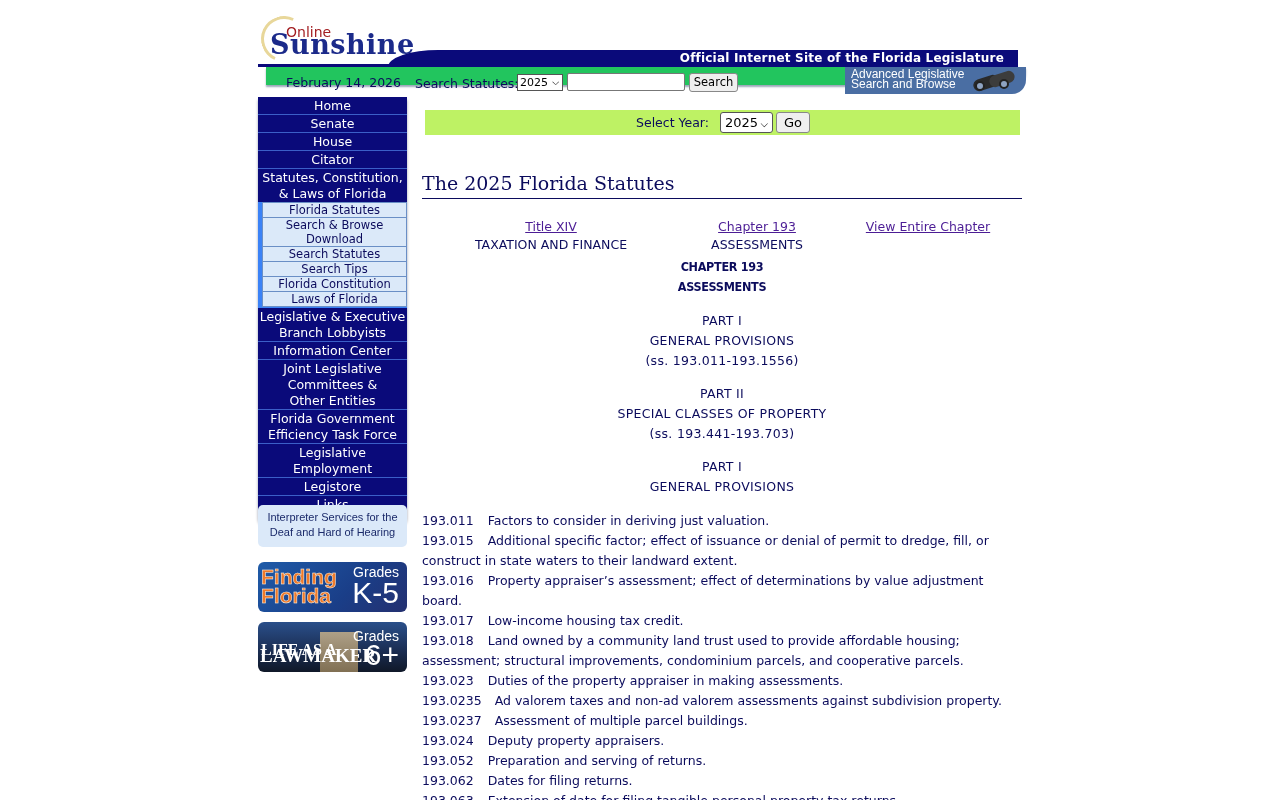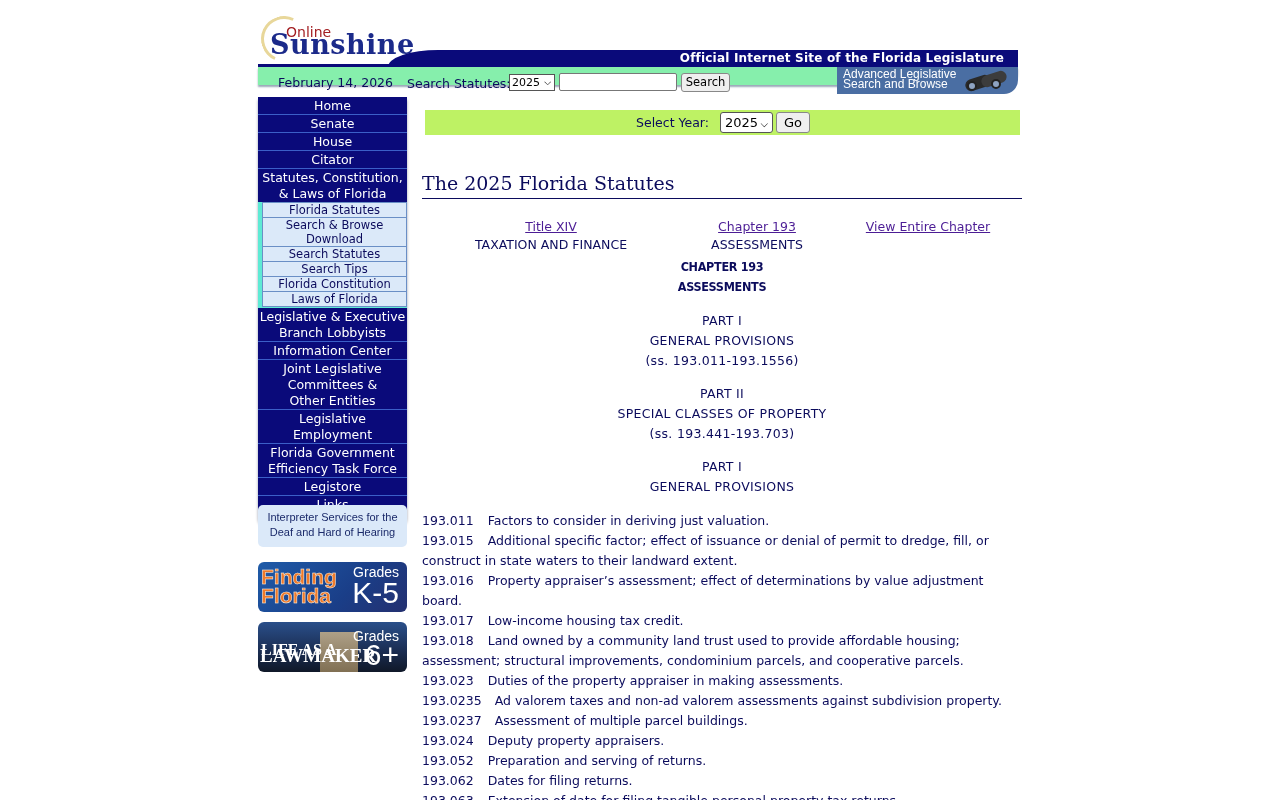--- a/index.html
+++ b/index.html
@@ -13,21 +13,21 @@
     border: 3px solid #e8d79a; border-right-color: transparent; border-bottom-color: transparent; transform: rotate(-20deg); }
   .logo-online { position: absolute; left: 28px; top: 12px; font-family: "DejaVu Sans", sans-serif; font-size: 14px; color: #a31e22; letter-spacing: 0; }
   .logo-sunshine { position: absolute; left: 12px; top: 17px; font-family: "DejaVu Serif", serif; font-weight: bold; font-size: 27px; color: #1b2a8a; letter-spacing: 0.5px; }
 
   .banner { position: absolute; left: 0; top: 38px; width: 760px; height: 17px; }
   .banner-curve { position: absolute; left: 130px; top: 0; width: 160px; height: 17px; background: #0a0a7a; border-top-left-radius: 100px 34px; }
   .banner-bar { position: absolute; left: 200px; top: 0; width: 560px; height: 17px; background: #0a0a7a; }
   .banner-left-strip { position: absolute; left: 0; top: 14px; width: 150px; height: 3px; background: #0a0a7a; }
   .banner-text { position: absolute; right: 14px; top: 1px; color: #ffffff; font-size: 12px; font-weight: bold; letter-spacing: 0.2px; }
 
-  .searchbar { position: absolute; left: 0; top: 55px; width: 760px; height: 18px; background: #86efac;
+  .searchbar { position: absolute; left: 8px; top: 55px; width: 760px; height: 18px; background: #22c55e;
     border-bottom-right-radius: 14px; box-shadow: 0 2px 2px #9aa7b8; }
   .date { position: absolute; left: 20px; top: 8px; font-size: 12.5px; color: #0b0b5c; }
   .search-label { position: absolute; left: 149px; top: 9px; font-size: 12.5px; color: #0b0b5c; }
   .sel-year-top { position: absolute; left: 251px; top: 7px; width: 46px; height: 17px; font-size: 11px; border: 1px solid #555; background: #fff; color: #000; padding-left: 2px; line-height: 15px; }
   .sel-year-top .chev, .year-select .chev { position: absolute; right: 3px; top: 0; font-size: 9px; }
   .search-input { position: absolute; left: 301px; top: 6px; width: 118px; height: 18px; border: 1px solid #777; background: #fff; border-radius: 2px; }
   .search-btn { position: absolute; left: 423px; top: 6px; width: 49px; height: 19px; border: 1px solid #888; background: #efefef; border-radius: 3px; font-size: 11.5px; color: #000; text-align: center; line-height: 17px; }
 
   .adv { position: absolute; left: 579px; top: 0; width: 181px; height: 27px; background: #4a6ea3; border-bottom-right-radius: 14px; }
   .adv-text { position: absolute; left: 6px; top: 2px; color: #ffffff; font-family: "Liberation Sans", sans-serif; font-size: 12px; line-height: 10px; }
@@ -37,21 +37,21 @@
   .binoculars .b1 { left: 2px; top: 6px; width: 26px; height: 12px; transform: rotate(-18deg); }
   .binoculars .b2 { left: 18px; top: 2px; width: 26px; height: 12px; transform: rotate(-18deg); background: #3c3c3c; }
   .binoculars .l1 { left: 4px; top: 10px; width: 10px; height: 10px; border-radius: 50%; background: #8ea3c2; border: 2px solid #222; }
   .binoculars .l2 { left: 28px; top: 8px; width: 10px; height: 10px; border-radius: 50%; background: #8ea3c2; border: 2px solid #222; }
 
   
   .sidebar { position: absolute; left: 258px; top: 97px; width: 149px; }
   .nav { background: #0a0a7a; border-bottom-left-radius: 8px; border-bottom-right-radius: 8px; padding-bottom: 10px; box-shadow: 0 3px 3px #9aa0b0; }
   .nav-item { display: block; color: #ffffff; text-align: center; font-size: 12.5px; line-height: 16px; padding: 1px 0 0 0; border-bottom: 1px solid #3b5fc8; text-decoration: none; }
   .nav-item span { display: block; }
-  .sub { background: #5eead4; padding: 0 0 1px 4px; }
+  .sub { background: #3b82f6; padding: 0 0 1px 4px; }
   .sub-item { display: block; background: #dbe9f9; color: #0b0b5c; text-align: center; font-size: 11.5px; line-height: 14px; border: 1px solid #6a8fc6; border-top: none; text-decoration: none; }
   .sub-item:first-child { border-top: 1px solid #6a8fc6; }
 
   .interp { position: absolute; left: 0; top: 408px; width: 149px; height: 42px; background: #dbe9f9; border-radius: 5px;
     font-family: "Liberation Sans", sans-serif; font-size: 11px; color: #1b2a6a; text-align: center; line-height: 15px; padding-top: 5px; }
   .interp span { display: block; }
 
   .promo { position: absolute; left: 0; width: 149px; height: 50px; border-radius: 6px; overflow: hidden; }
   .promo-ff { top: 465px; background: linear-gradient(135deg, #1f5ba8 0%, #1a3e88 60%, #243070 100%); }
   .promo-law { top: 525px; background: linear-gradient(180deg, #2a4f8a 0%, #1a2c50 60%, #101828 100%); }
@@ -163,26 +163,26 @@
     </a>
     <a class="nav-item">
         <span>Information Center</span>
       </a>
     <a class="nav-item">
       <span>Joint Legislative</span>
       <span>Committees &amp;</span>
       <span>Other Entities</span>
     </a>
     <a class="nav-item">
-        <span>Legislative Employment</span>
-      </a>
-    <a class="nav-item">
       <span>Florida Government</span>
       <span>Efficiency Task Force</span>
     </a>
+    <a class="nav-item">
+        <span>Legislative Employment</span>
+      </a>
     <a class="nav-item">
         <span>Legistore</span>
       </a>
     <a class="nav-item">
         <span>Links</span>
       </a>
   </div>
 
   <div class="interp">
     <span>Interpreter Services for the</span>

